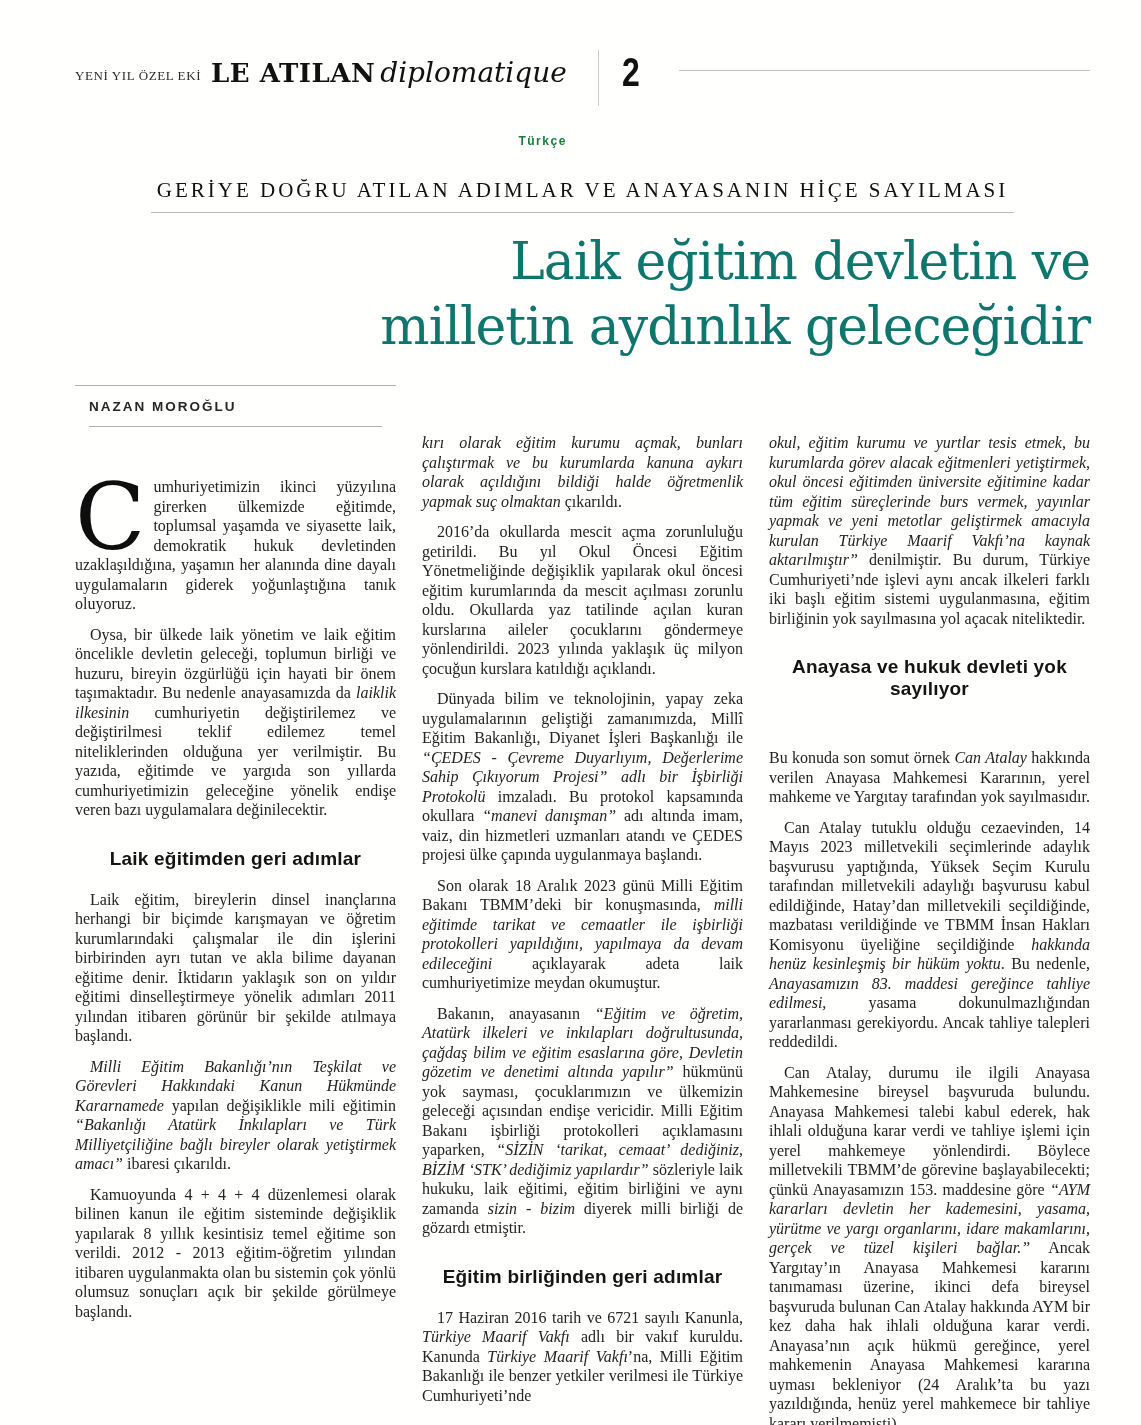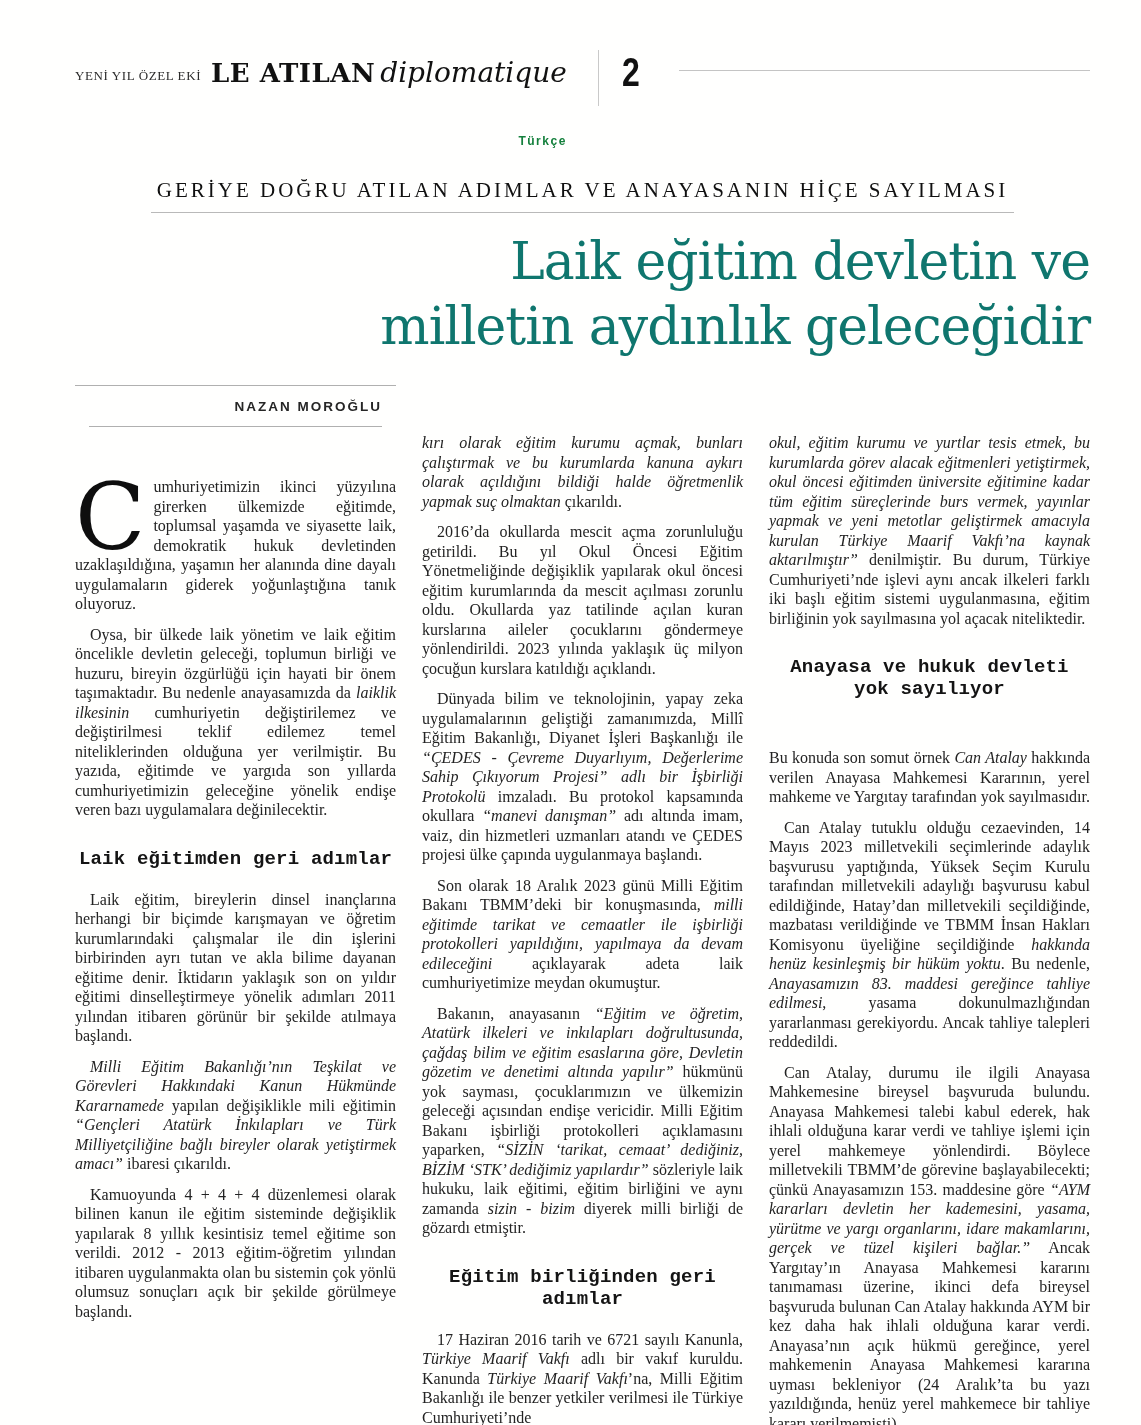--- a/index.html
+++ b/index.html
@@ -58,21 +58,21 @@
     font-family:"DejaVu Serif", serif;font-weight:normal;
     font-size:52px;line-height:1.25;letter-spacing:-1px;color:#0f766e;
     white-space:pre-line;
   }
   
   .article{display:flex;margin-top:26px;}
   .col{width:321px;flex:0 0 321px;}
   .col + .col{margin-left:26px;}
   .byline{border-top:1px solid #b0b0b0;padding-top:13px;margin-bottom:50px;}
   .byline-name{
-    text-align:right;margin:0 14px;padding-bottom:12px;
+    text-align:left;margin:0 14px;padding-bottom:12px;
     border-bottom:1px solid #b0b0b0;
     font-family:"Liberation Sans", sans-serif;font-weight:bold;
     font-size:13.5px;letter-spacing:2px;color:#262626;
   }
   .para{
     margin:0 0 11px 0;
     font-family:"Liberation Serif", serif;
     font-size:16px;line-height:19.5px;
     text-align:justify;text-indent:15px;
     color:#232323;
@@ -80,21 +80,21 @@
   .para.noindent{text-indent:0;margin-top:48px;}
   .it{font-style:italic;}
   .dropcap{
     float:left;
     font-family:"DejaVu Serif", serif;
     font-size:92px;line-height:74px;
     padding:4px 8px 0 0;color:#0e0e0e;
   }
   .subhead{
     margin:28px 0 20px 0;text-align:center;
-    font-family:Liberation Mono, monospace;font-weight:bold;
+    font-family:Liberation Sans, sans-serif;font-weight:bold;
     font-size:19px;letter-spacing:.2px;color:#141414;
   }
 </style>
 </head>
 <body>
 
 <div class="page">
 
   <header class="masthead">
     <div class="mh-left">
@@ -120,21 +120,21 @@
 
   <main class="article">
     <section class="col">
         <div class="byline">
           <div class="byline-name">NAZAN MOROĞLU</div>
         </div>
         <p class="para noindent"><span class="dropcap">C</span><span>umhuriyetimizin ikinci yüzyılına girerken ülkemizde eğitimde, toplumsal yaşamda ve siyasette laik, demokratik hukuk devletinden uzaklaşıldığına, yaşamın her alanında dine dayalı uygulamaların giderek yoğunlaştığına tanık oluyoruz.</span></p>
         <p class="para"><span>Oysa, bir ülkede laik yönetim ve laik eğitim öncelikle devletin geleceği, toplumun birliği ve huzuru, bireyin özgürlüğü için hayati bir önem taşımaktadır. Bu nedenle anayasamızda da </span><span class="it">laiklik ilkesinin</span><span> cumhuriyetin değiştirilemez ve değiştirilmesi teklif edilemez temel niteliklerinden olduğuna yer verilmiştir.  Bu yazıda, eğitimde ve yargıda son yıllarda cumhuriyetimizin geleceğine yönelik endişe veren bazı uygulamalara değinilecektir.</span></p>
         <h2 class="subhead">Laik eğitimden geri adımlar</h2>
         <p class="para"><span>Laik eğitim, bireylerin dinsel inançlarına herhangi bir biçimde karışmayan ve öğretim kurumlarındaki çalışmalar ile din işlerini birbirinden ayrı tutan ve akla bilime dayanan eğitime denir.  İktidarın yaklaşık son on yıldır eğitimi dinselleştirmeye yönelik adımları 2011 yılından itibaren görünür bir şekilde atılmaya başlandı.</span></p>
-        <p class="para"><span class="it">Milli Eğitim Bakanlığı’nın Teşkilat ve Görevleri Hakkındaki Kanun Hükmünde Kararnamede</span><span> yapılan değişiklikle mili eğitimin </span><span class="it">“Gençleri Atatürk İnkılapları ve Türk Milliyetçiliğine bağlı bireyler olarak yetiştirmek amacı”</span><span> ibaresi çıkarıldı.</span></p>
+        <p class="para"><span class="it">Milli Eğitim Bakanlığı’nın Teşkilat ve Görevleri Hakkındaki Kanun Hükmünde Kararnamede</span><span> yapılan değişiklikle mili eğitimin </span><span class="it">“Bakanlığı Atatürk İnkılapları ve Türk Milliyetçiliğine bağlı bireyler olarak yetiştirmek amacı”</span><span> ibaresi çıkarıldı.</span></p>
         <p class="para"><span>Kamuoyunda 4 + 4 + 4 düzenlemesi olarak bilinen kanun ile eğitim sisteminde değişiklik yapılarak 8 yıllık kesintisiz temel eğitime son verildi. 2012 - 2013 eğitim-öğretim yılından itibaren uygulanmakta olan bu sistemin çok yönlü olumsuz sonuçları açık bir şekilde görülmeye başlandı.</span></p>
       </section>
     <section class="col">
         <p class="para noindent"><span class="it">kırı olarak eğitim kurumu açmak, bunları çalıştırmak ve bu kurumlarda kanuna aykırı olarak açıldığını bildiği halde öğretmenlik yapmak suç olmaktan</span><span> çıkarıldı.</span></p>
         <p class="para"><span>2016’da okullarda mescit açma zorunluluğu getirildi. Bu yıl Okul Öncesi Eğitim Yönetmeliğinde değişiklik yapılarak okul öncesi eğitim kurumlarında da mescit açılması zorunlu oldu. Okullarda yaz tatilinde açılan kuran kurslarına aileler çocuklarını göndermeye yönlendirildi. 2023 yılında yaklaşık üç milyon çocuğun kurslara katıldığı açıklandı.</span></p>
         <p class="para"><span>Dünyada bilim ve teknolojinin, yapay zeka uygulamalarının geliştiği zamanımızda, Millî Eğitim Bakanlığı, Diyanet İşleri Başkanlığı ile </span><span class="it">“ÇEDES - Çevreme Duyarlıyım, Değerlerime Sahip Çıkıyorum Projesi” adlı bir İşbirliği Protokolü</span><span> imzaladı. Bu protokol kapsamında okullara </span><span class="it">“manevi danışman”</span><span> adı altında imam, vaiz, din hizmetleri uzmanları atandı ve ÇEDES projesi ülke çapında uygulanmaya başlandı.</span></p>
         <p class="para"><span>Son olarak 18 Aralık 2023 günü Milli Eğitim Bakanı TBMM’deki bir konuşmasında, </span><span class="it">milli eğitimde tarikat ve cemaatler ile işbirliği protokolleri yapıldığını, yapılmaya da devam edileceğini</span><span> açıklayarak adeta laik cumhuriyetimize meydan okumuştur.</span></p>
         <p class="para"><span>Bakanın, anayasanın </span><span class="it">“Eğitim ve öğretim, Atatürk ilkeleri ve inkılapları doğrultusunda, çağdaş bilim ve eğitim esaslarına göre, Devletin gözetim ve denetimi altında yapılır”</span><span> hükmünü yok sayması, çocuklarımızın ve ülkemizin geleceği açısından endişe vericidir. Milli Eğitim Bakanı işbirliği protokolleri açıklamasını yaparken, </span><span class="it">“SİZİN ‘tarikat, cemaat’ dediğiniz, BİZİM ‘STK’ dediğimiz yapılardır”</span><span> sözleriyle laik hukuku, laik eğitimi, eğitim birliğini ve aynı zamanda </span><span class="it">sizin - bizim</span><span> diyerek milli birliği de gözardı etmiştir.</span></p>
         <h2 class="subhead">Eğitim birliğinden geri adımlar</h2>
         <p class="para"><span>17 Haziran 2016 tarih ve 6721 sayılı Kanunla, </span><span class="it">Türkiye Maarif Vakfı</span><span> adlı bir vakıf kuruldu. Kanunda </span><span class="it">Türkiye Maarif Vakfı</span><span>’na, Milli Eğitim Bakanlığı ile benzer yetkiler verilmesi ile Türkiye Cumhuriyeti’nde </span></p>

